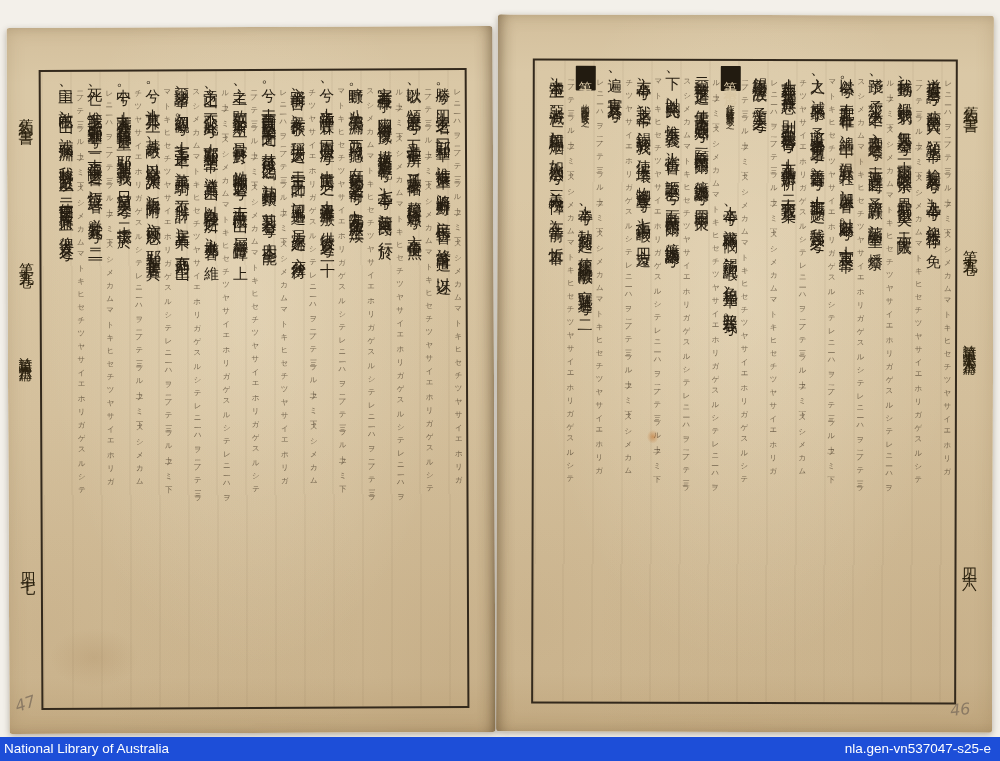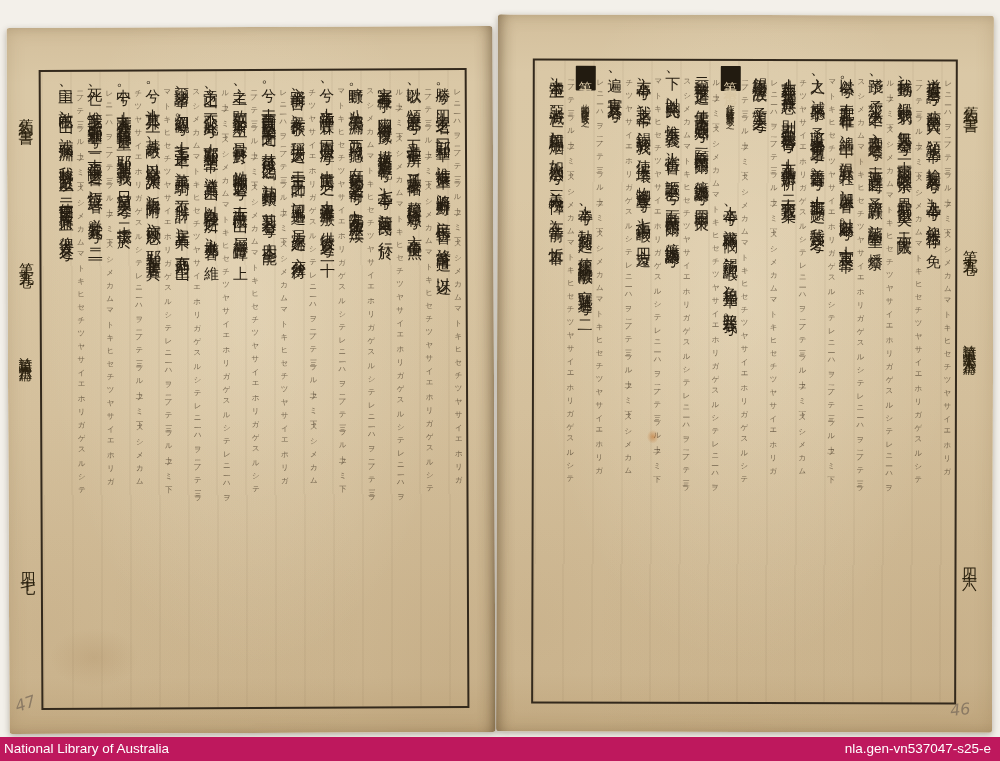--- a/index.html
+++ b/index.html
@@ -77,21 +77,21 @@
   
   .pencil{
     position:absolute; font-family:"DejaVu Sans",sans-serif; font-style:italic;
     color:rgba(125,110,92,.8); font-size:16px;
   }
   #pencil-left{ left:15px; top:694px; transform:rotate(-18deg); }
   #pencil-right{ left:950px; top:700px; transform:rotate(-6deg); }
   
   #footer-bar{
     position:absolute; left:0; top:737px; width:1000px; height:24px;
-    background:#be185d; color:#ffffff;
+    background:#1d4ed8; color:#ffffff;
     font-family:"Liberation Sans",sans-serif; font-size:13.5px; line-height:24px;
   }
   #footer-bar .credit{ position:absolute; left:4px; top:0; }
   #footer-bar .catalog{ position:absolute; right:9px; top:0;text-align:right; }
 </style>
 </head>
 <body>
 
 <div class="page" id="left-page">
   <span class="margin-label m-book">舊約全書</span>

